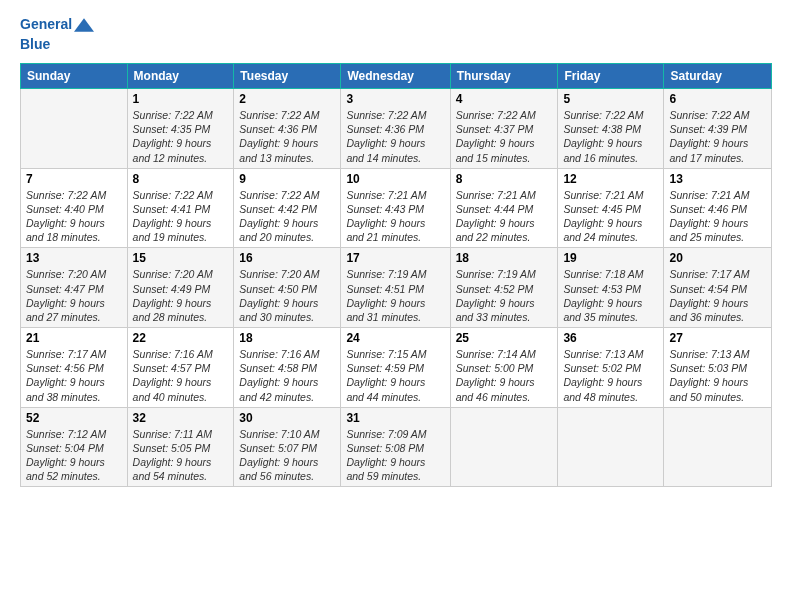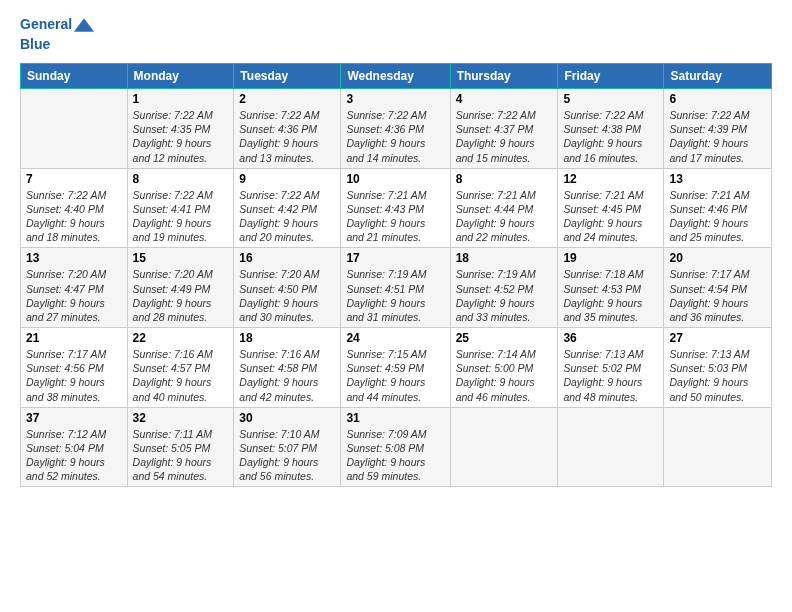--- a/index.html
+++ b/index.html
@@ -238,21 +238,21 @@
             <span class="date-num">36</span>
             <div class="cell-content">Sunrise: 7:13 AM<br>Sunset: 5:02 PM<br>Daylight: 9 hours and 48 minutes.</div>
           </td>
           <td>
             <span class="date-num">27</span>
             <div class="cell-content">Sunrise: 7:13 AM<br>Sunset: 5:03 PM<br>Daylight: 9 hours and 50 minutes.</div>
           </td>
         </tr>
         <tr>
           <td>
-            <span class="date-num">37</span>
+            <span class="date-num">52</span>
             <div class="cell-content">Sunrise: 7:12 AM<br>Sunset: 5:04 PM<br>Daylight: 9 hours and 52 minutes.</div>
           </td>
           <td>
             <span class="date-num">32</span>
             <div class="cell-content">Sunrise: 7:11 AM<br>Sunset: 5:05 PM<br>Daylight: 9 hours and 54 minutes.</div>
           </td>
           <td>
             <span class="date-num">30</span>
             <div class="cell-content">Sunrise: 7:10 AM<br>Sunset: 5:07 PM<br>Daylight: 9 hours and 56 minutes.</div>
           </td>

